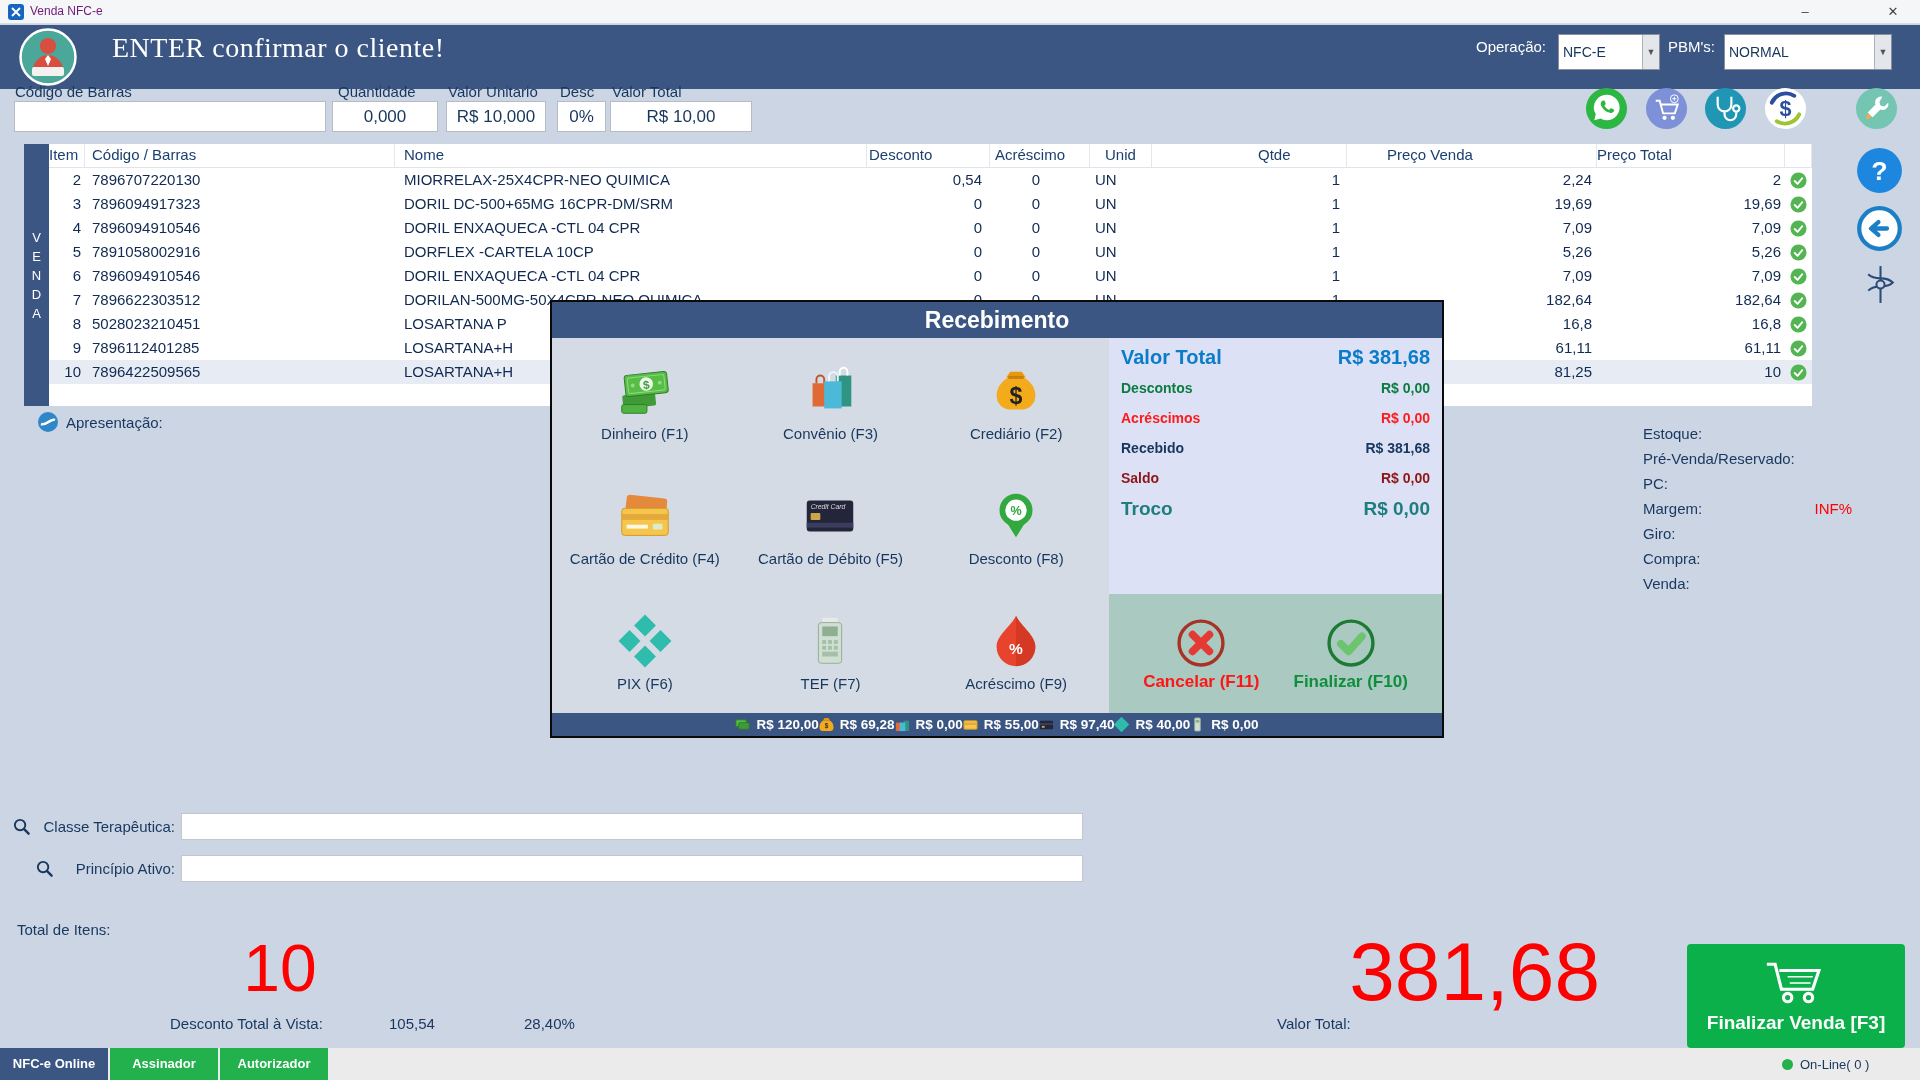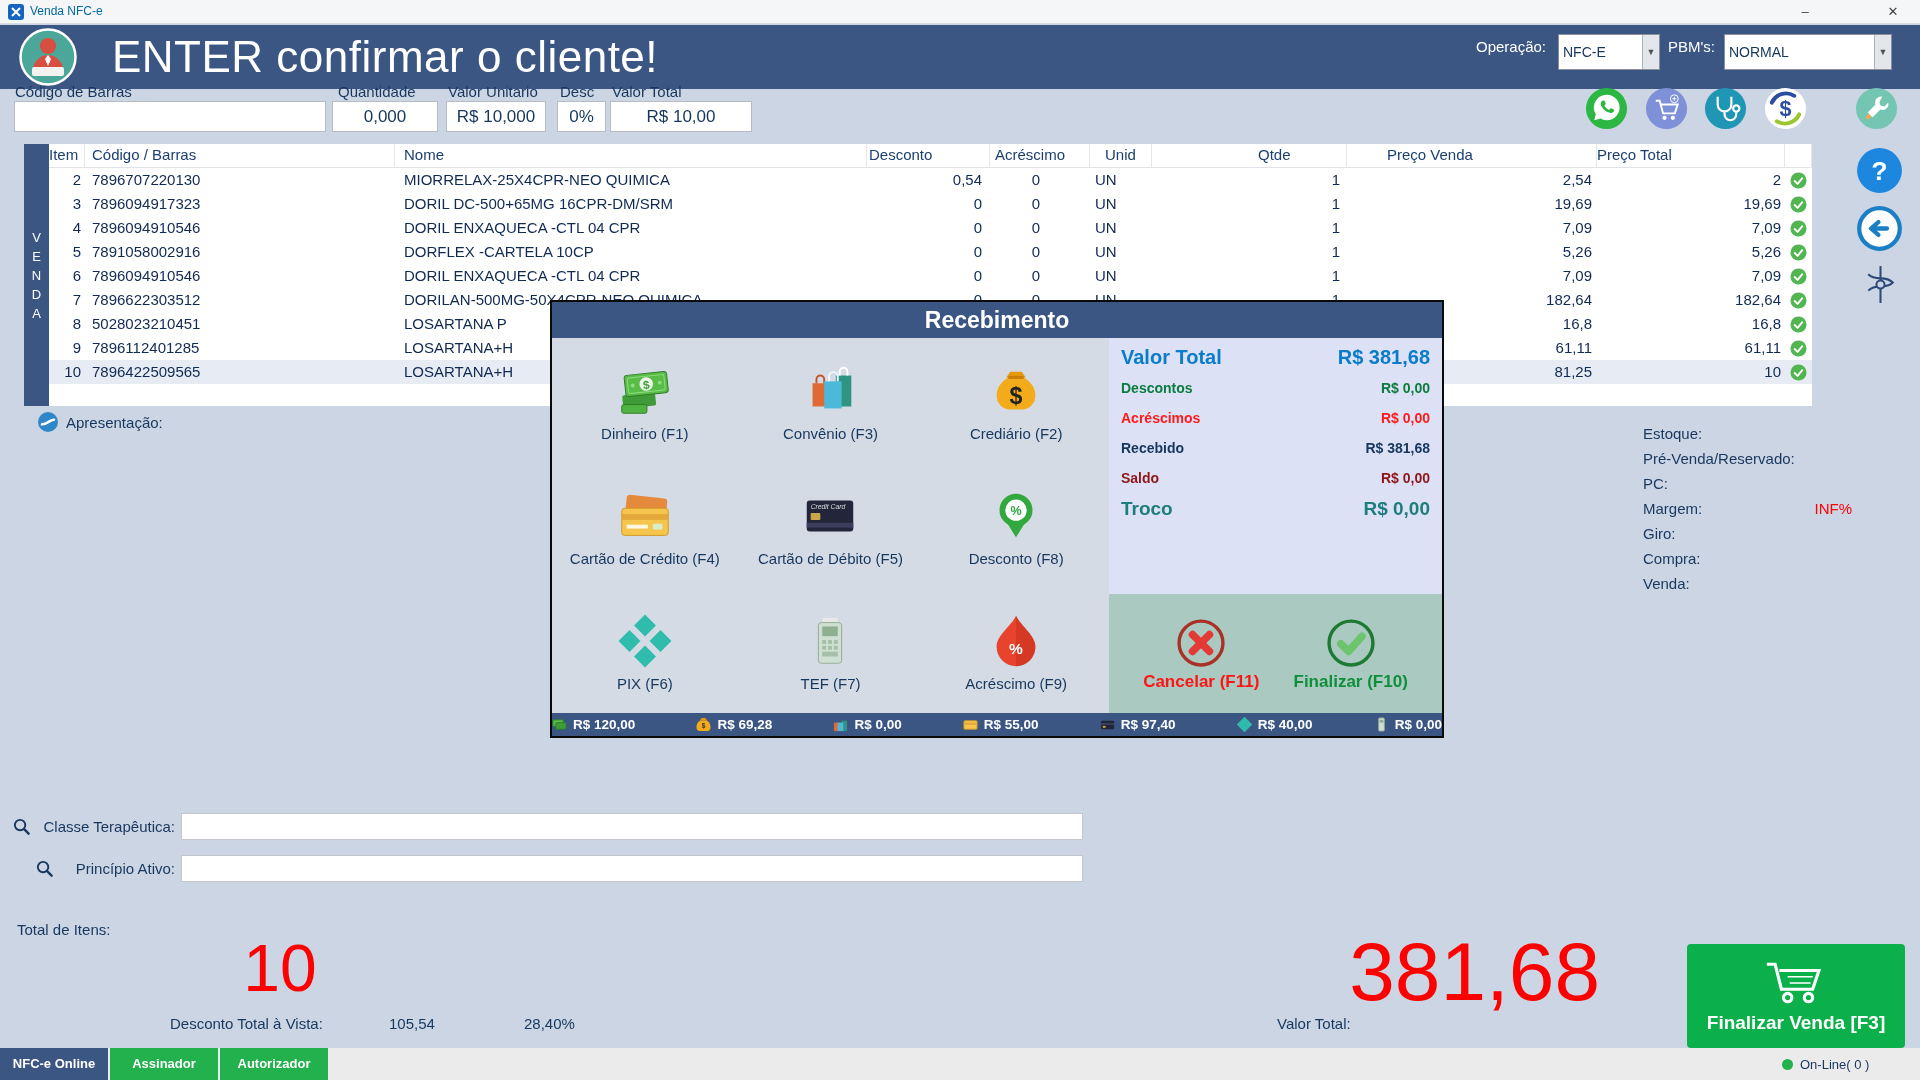--- a/index.html
+++ b/index.html
@@ -3,27 +3,27 @@
 <meta charset="utf-8">
 <style>
   html,body{margin:0;padding:0;background:#9aa3b0;}
   *{box-sizing:border-box;font-family:"Liberation Sans","DejaVu Sans",sans-serif;}
   #app{position:relative;width:1920px;height:1080px;background:#ccd5e4;overflow:hidden;cursor:default;}
   .abs{position:absolute;}
   .lbl{color:#17375e;font-size:15px;white-space:nowrap;}
 
   
   .titlebar{left:0;top:0;width:1920px;height:24px;background:#f4f6f8;border-bottom:1px solid #d8dbe0;}
-  .titlebar .ttl{position:absolute;left:30px;top:4px;font-size:12px;color:#0369a1;}
+  .titlebar .ttl{position:absolute;left:30px;top:4px;font-size:12px;color:#701a75;}
   .winlogo{position:absolute;left:8px;top:4px;width:16px;height:16px;}
   .winbtn{position:absolute;top:0;width:34px;height:23px;text-align:center;line-height:23px;font-size:13px;color:#444;}
 
   
   .appheader{left:0;top:25px;width:1920px;height:64px;background:#3b5683;}
-  .hmsg{position:absolute;left:112px;top:7px;font-size:44px;color:#fff;letter-spacing:.5px;white-space:nowrap;}
+  .hmsg{position:absolute;left:112px;top:7px;font-size:28px;color:#fff;letter-spacing:.5px;white-space:nowrap;font-family:Liberation Serif, serif;}
   .custicon{position:absolute;left:18px;top:2px;width:60px;height:60px;}
   .hlbl{position:absolute;top:13px;font-size:15px;color:#fff;}
   .selbox{position:absolute;top:9px;height:36px;background:#fff;border:1px solid #8a8f99;display:flex;align-items:center;}
   .selbox .stxt{flex:1;font-size:14px;color:#16365c;padding-left:4px;white-space:nowrap;overflow:hidden;}
   .selbox .sarr{width:17px;height:100%;background:#e3e6ea;border-left:1px solid #aeb2ba;color:#555;font-size:9px;display:flex;align-items:center;justify-content:center;}
 
   
   .elbl{position:absolute;top:83px;font-size:15px;color:#17375e;white-space:nowrap;}
   .inp{position:absolute;top:101px;height:31px;background:#fff;border:1px solid #b7bcc4;font-size:17px;color:#16365c;text-align:center;padding:0 6px;}
   .inp.left{text-align:left;}
@@ -94,21 +94,21 @@
   .t-red{color:#fe1b1b;font-size:14px;}
   .t-navy{color:#16365c;font-size:14px;}
   .t-darkred{color:#8e1616;font-size:14px;}
   .t-teal{color:#1e7d7d;font-size:19px;}
   .actpanel{position:absolute;left:557px;top:292px;width:333px;height:119px;background:#a9c9c1;display:flex;align-items:center;justify-content:space-evenly;}
   .actbtn{display:flex;flex-direction:column;align-items:center;gap:2px;}
   .actbtn svg{width:54px;height:54px;}
   .actbtn span{font-size:17px;font-weight:bold;white-space:nowrap;}
   .act-cancel span{color:#ff1515;}
   .act-ok span{color:#0f8f3c;}
-  .dfooter{position:absolute;left:0;top:411px;width:890px;height:23px;background:#3b5683;display:flex;align-items:center;justify-content:space-between;}
+  .dfooter{position:absolute;left:0;top:411px;width:890px;height:23px;background:#3b5683;display:flex;align-items:center;justify-content:center;}
   .amt{display:flex;align-items:center;gap:6px;}
   .amt svg{width:15px;height:15px;}
   .amt span{color:#fff;font-size:13.5px;font-weight:bold;white-space:nowrap;}
 </style>
 </head>
 <body>
 
 <div id="app">
 
   <div class="abs titlebar">
@@ -226,21 +226,21 @@
     </div>
 
     <div class="tgrid trow">
       <div class="c-item">2</div>
         <div class="c-cod">7896707220130</div>
         <div class="c-nome">MIORRELAX-25X4CPR-NEO QUIMICA</div>
         <div class="c-desc">0,54</div>
         <div class="c-acr">0</div>
         <div class="c-unid">UN</div>
         <div class="c-qtde">1</div>
-        <div class="c-pv">2,54</div>
+        <div class="c-pv">2,24</div>
         <div class="c-pt">2</div>
         <div class="c-chk">
           <svg width="17" height="17" viewBox="0 0 18 18">
             <circle cx="9" cy="9" r="8.5" fill="#52b551"></circle>
             <path d="M5 9.5l3 3 5-6" fill="none" stroke="#fff" stroke-width="2" stroke-linecap="round" stroke-linejoin="round"></path>
           </svg>
         </div>
     </div>
     <div class="tgrid trow">
       <div class="c-item">3</div>

